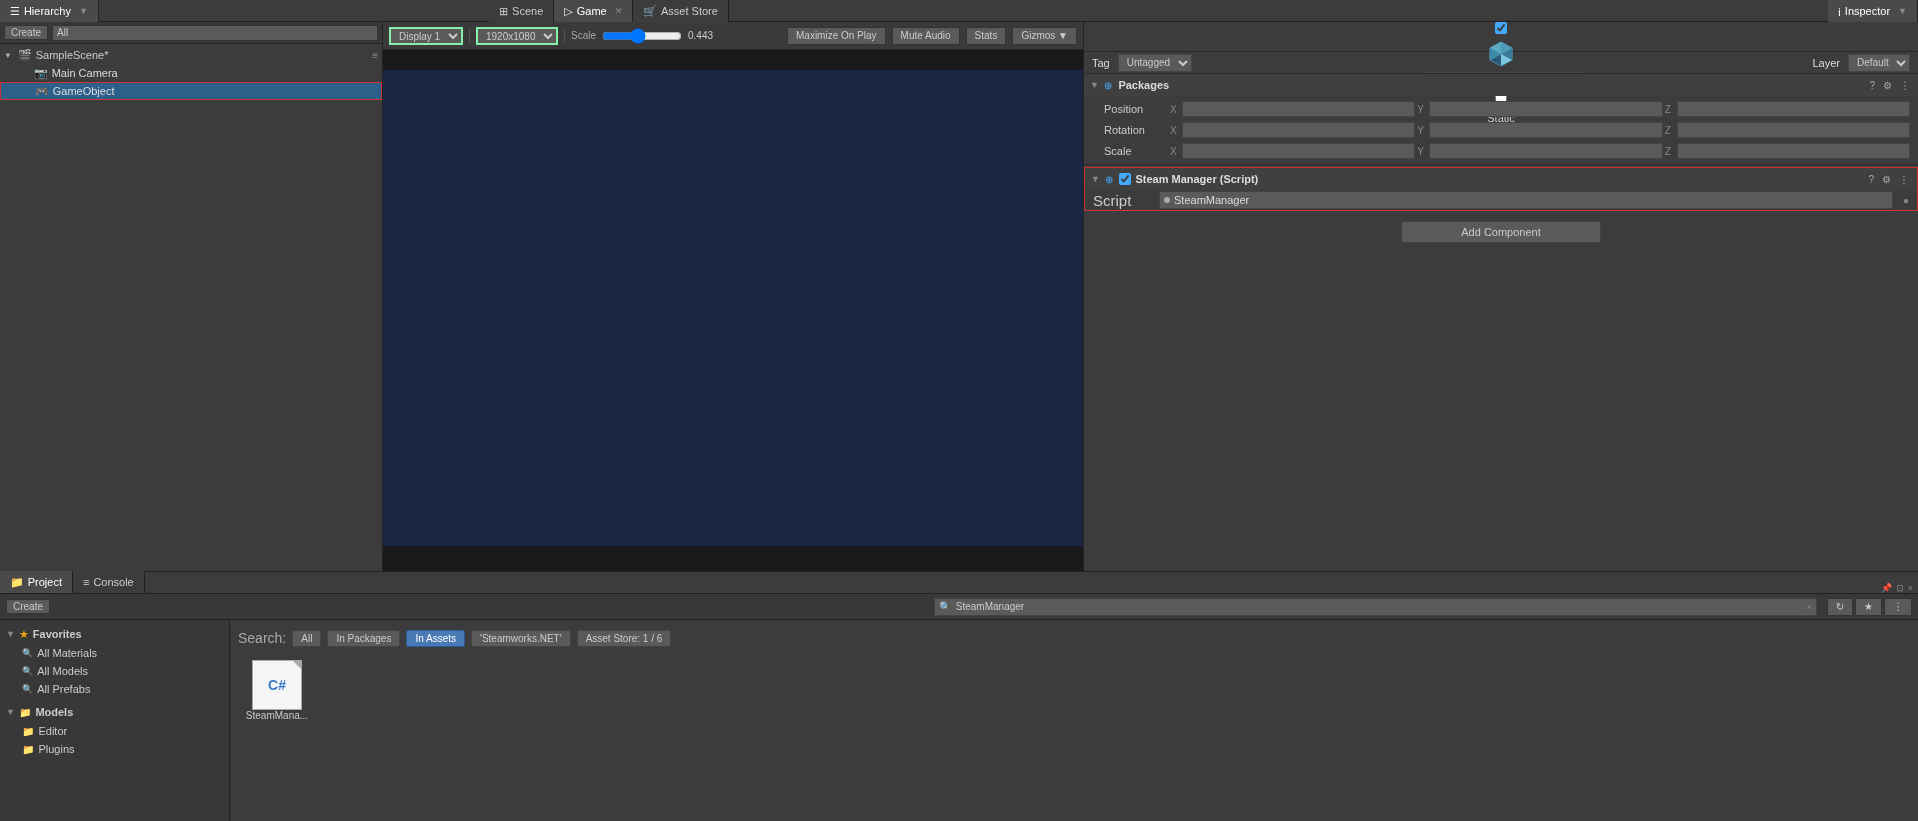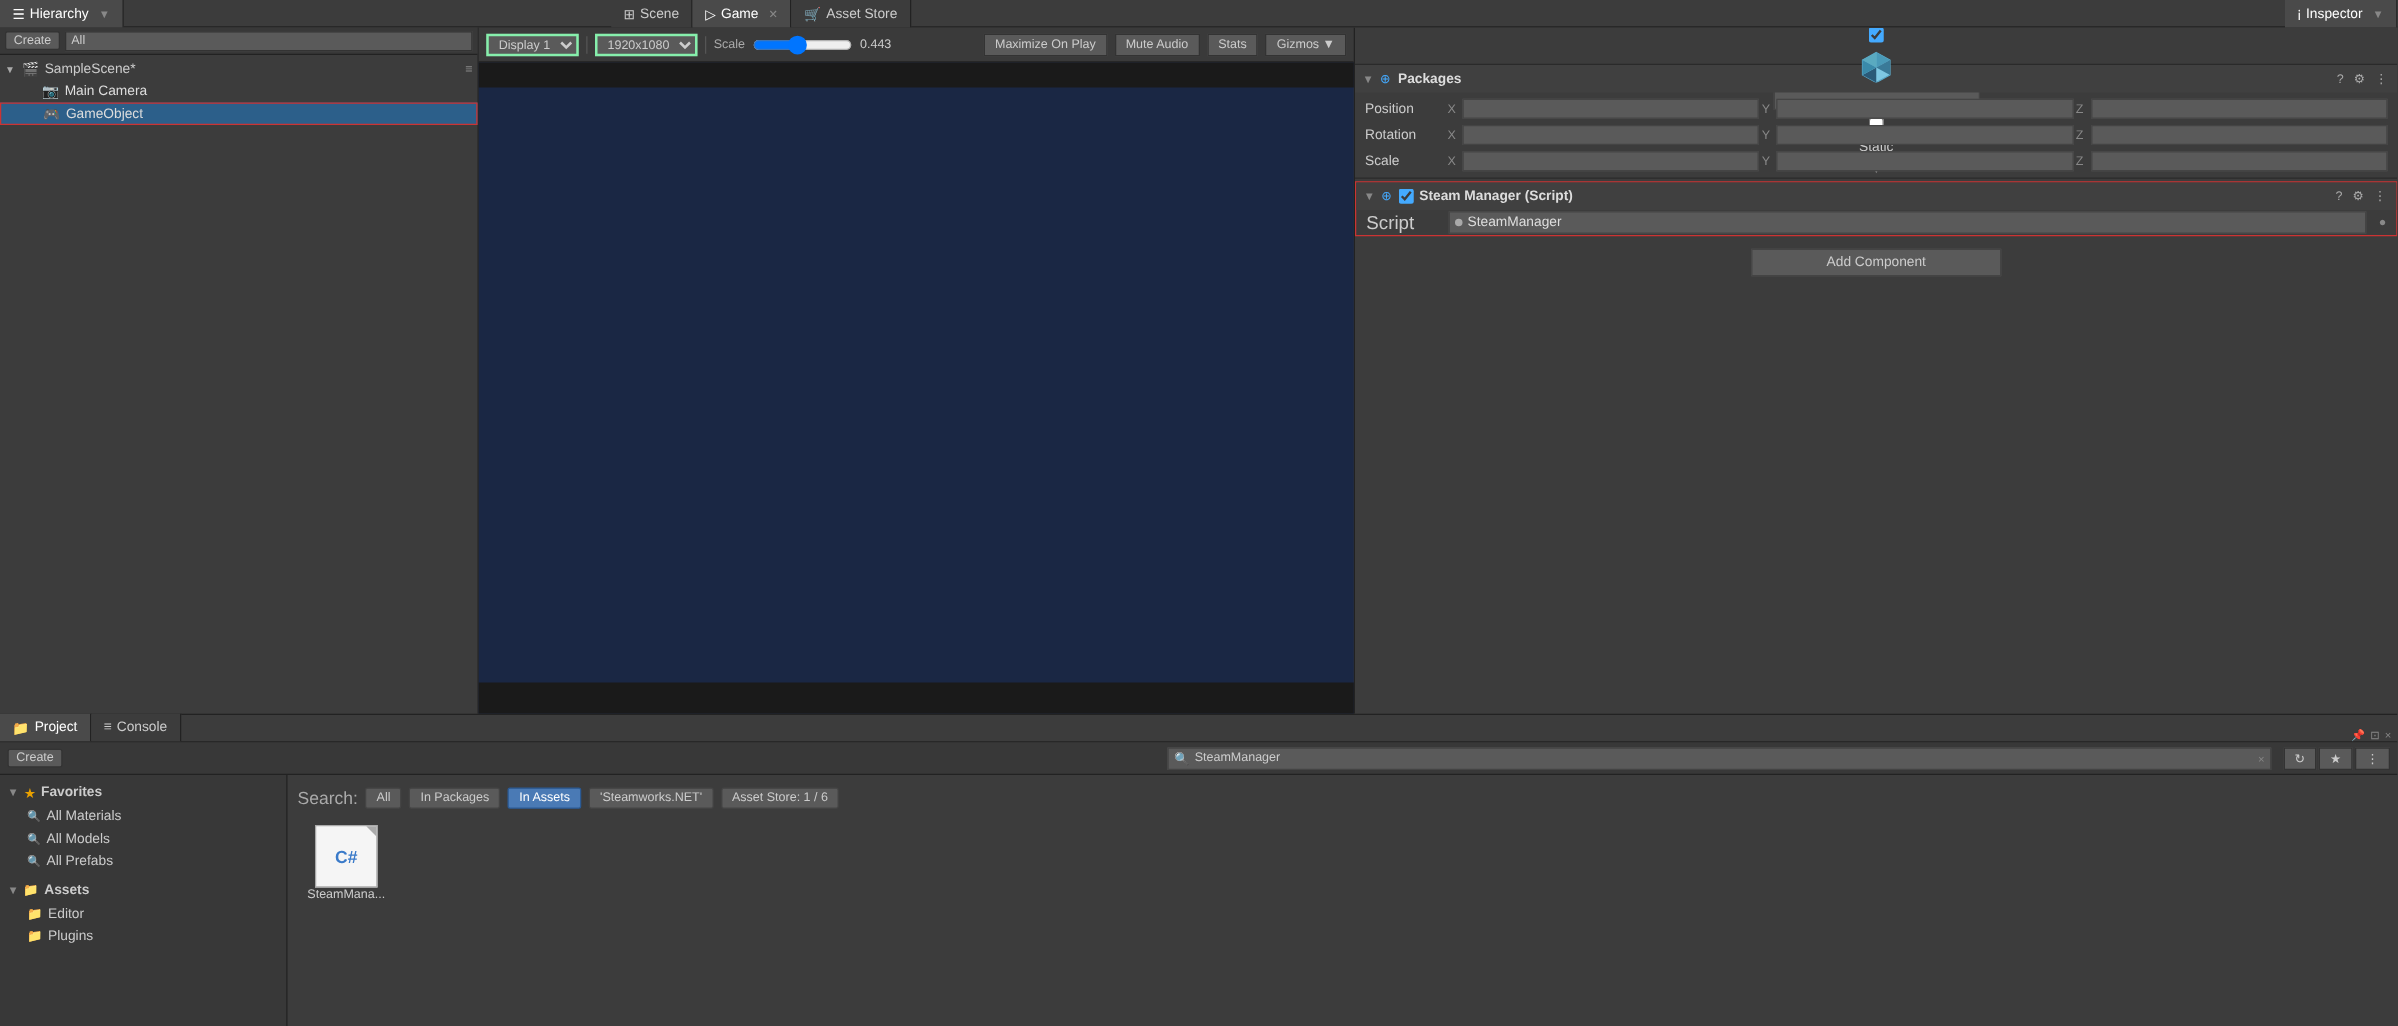--- a/index.html
+++ b/index.html
@@ -309,20 +309,21 @@
       display: flex;
       align-items: center;
       height: 18px;
       gap: 6px;
     }
 
     .transform-label {
       width: 60px;
       color: #ccc;
       font-size: 11px;
+      margin-left: 12px;
     }
 
     .transform-fields {
       display: flex;
       flex: 1;
       gap: 2px;
     }
 
     .transform-axis {
       display: flex;
@@ -730,20 +731,31 @@
           <polygon points="13,2 13,14 2,8" fill="#5aaac0"></polygon>
           <polygon points="2,8 13,14 2,20" fill="#3a8aaa"></polygon>
         </svg>
       </div>
       <input type="text" class="object-name-field" style="">
       <input type="checkbox" class="inspector-checkbox" style="">
       <span class="static-label">Static</span>
       <span style="font-size:9px;color:#888;">▼</span>
     </div>
 
+    <div class="inspector-tag-row">
+      <span>Tag</span>
+      <select class="tag-select">
+        <option>Untagged</option>
+      </select>
+      <span style="flex:1;"></span>
+      <span>Layer</span>
+      <select class="tag-select">
+        <option>Default</option>
+      </select>
+    </div>
 
     <div class="component-section">
       <div class="component-header">
         <span class="collapse-arrow">▼</span>
         <span style="font-size:10px;color:#4af;margin-right:2px;">⊕</span>
         <span class="component-title">Packages</span>
         <div class="component-controls">
           <button class="component-btn">?</button>
           <button class="component-btn">⚙</button>
           <button class="component-btn">⋮</button>
@@ -887,21 +899,21 @@
         <div class="sidebar-item">
           <span class="sidebar-item-icon">🔍</span>
           <span class="sidebar-item-text">All Prefabs</span>
         </div>
       </div>
 
       <div class="sidebar-section">
         <div class="sidebar-header">
           <span style="font-size:9px;color:#888;">▼</span>
           <span class="folder-icon">📁</span>
-          <span class="sidebar-label">Assets</span>
+          <span class="sidebar-label">Models</span>
         </div>
         <div class="sidebar-item">
           <span class="folder-icon">📁</span>
           <span class="sidebar-item-text">Editor</span>
         </div>
         <div class="sidebar-item">
           <span class="folder-icon">📁</span>
           <span class="sidebar-item-text">Plugins</span>
         </div>
       </div>

